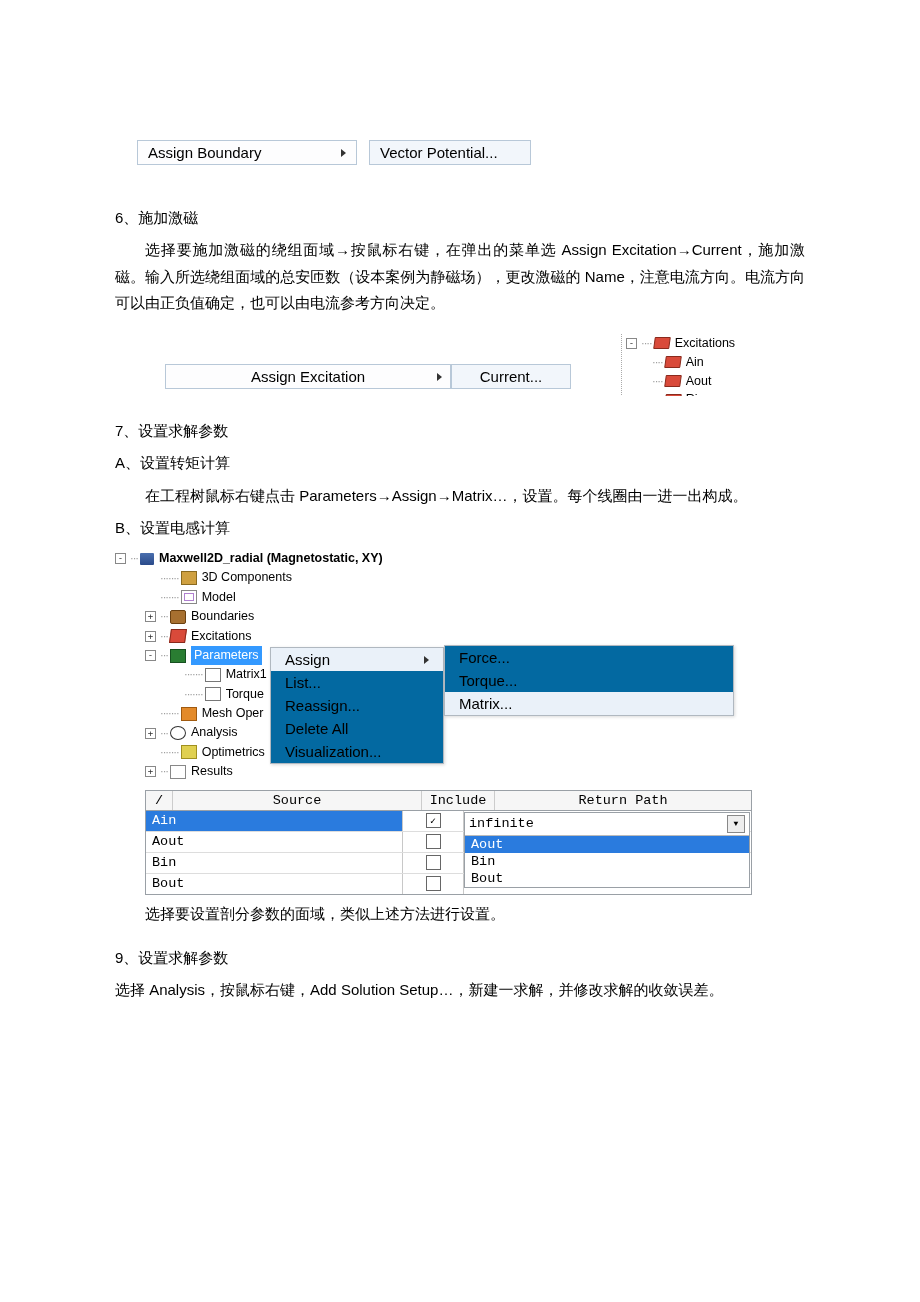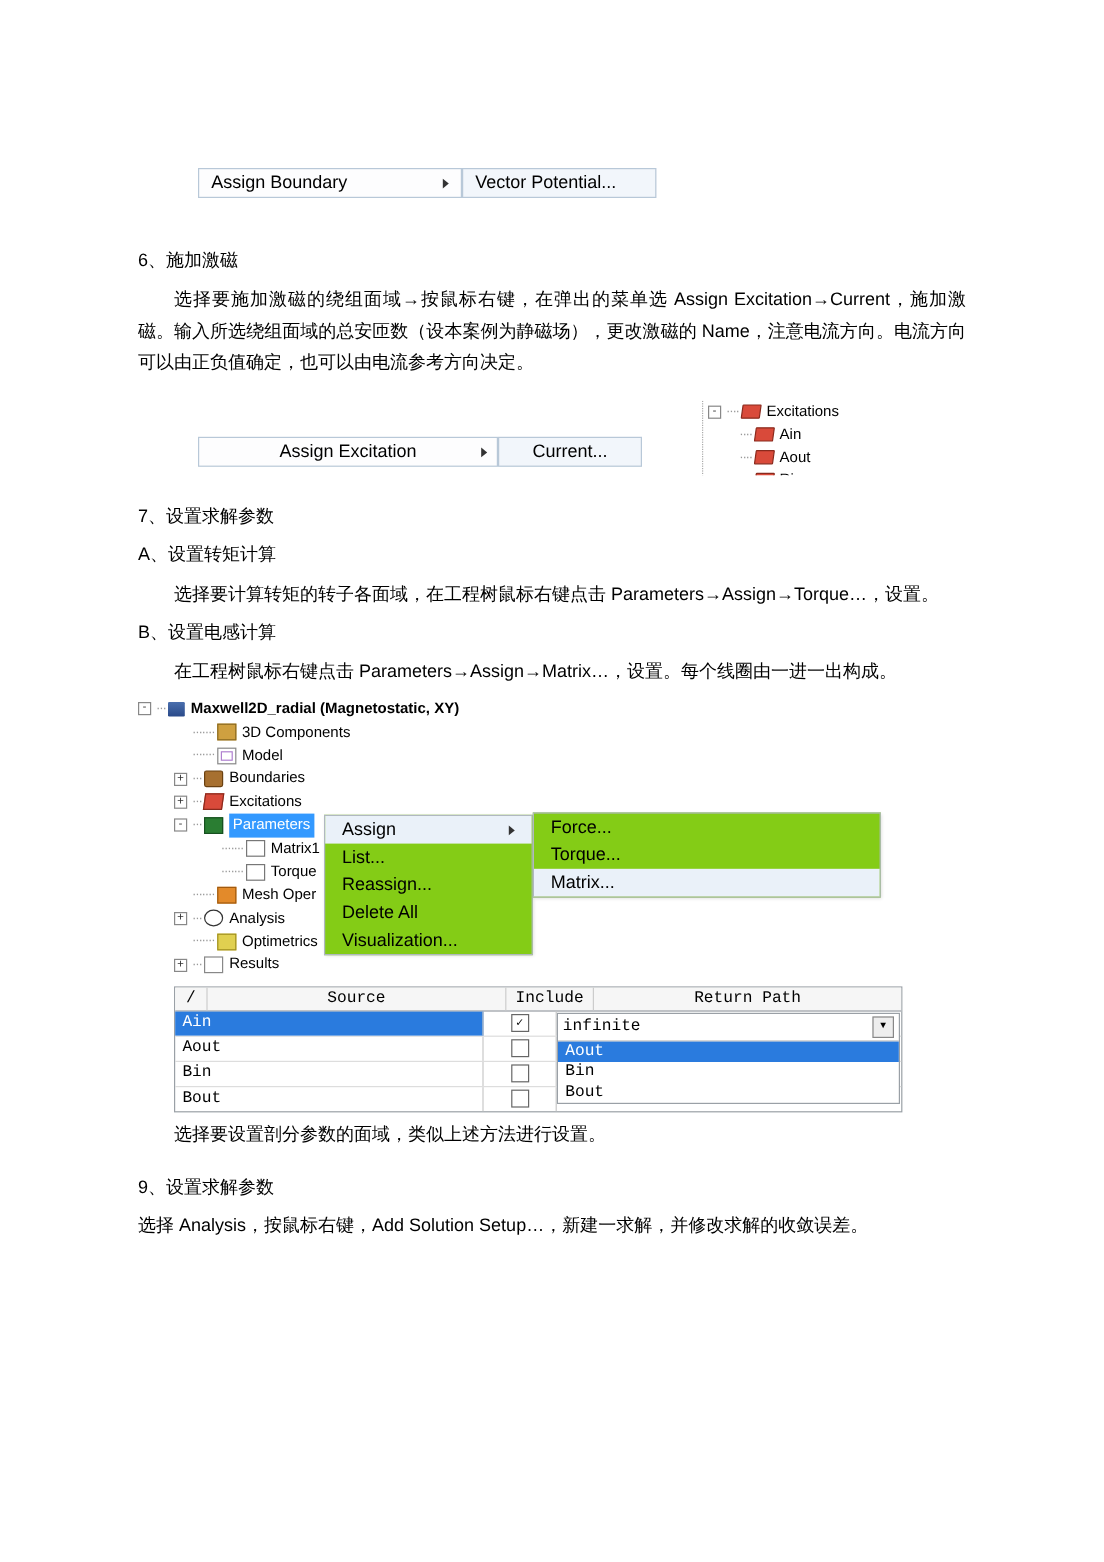--- a/index.html
+++ b/index.html
@@ -163,21 +163,21 @@
     color: #fff;
     padding: 0 3px;
   }
   .proj-tree .l0 { padding-left: 0; }
   .proj-tree .l1 { padding-left: 30px; }
   .proj-tree .l2 { padding-left: 54px; }
 
   
   .ctxmenu {
     position: absolute;
-    background: #84cc16;
+    background: #0369a1;
     border: 1px solid #b0b8c0;
     font-family: "Segoe UI", Tahoma, sans-serif;
     font-size: 15px;
     box-shadow: 1px 1px 3px rgba(0,0,0,0.15);
   }
   .ctxmenu .mitem {
     padding: 3px 14px;
     display: flex;
     justify-content: space-between;
     align-items: center;
@@ -265,37 +265,37 @@
     border-right:1px solid #ccc;
     text-align:center;
     padding:2px 0;
   }
 </style>
 </head>
 <body>
 
 <div class="page">
 
-  <div class="menu-row" style="margin-left:50px; margin-bottom:40px;">
+  <div class="menu-row" style="margin-left:22px; margin-bottom:40px;gap:12px;">
     <div class="menu-cell" style="width:220px;">
       <span>Assign Boundary</span>
       <span class="menu-arrow"></span>
     </div>
     <div class="menu-cell sub" style="width:162px;">
       <span>Vector Potential...</span>
     </div>
   </div>
 
   <div class="para section-title">6、施加激磁</div>
   <div class="para indent">选择要施加激磁的绕组面域→按鼠标右键，在弹出的菜单选 Assign Excitation→Current，施加激磁。输入所选绕组面域的总安匝数（设本案例为静磁场），更改激磁的 Name，注意电流方向。电流方向可以由正负值确定，也可以由电流参考方向决定。</div>
 
   <div class="flex-row" style="margin-top:18px;">
     <div style="flex:0 0 auto; margin-left:50px; margin-top:30px;">
       <div class="menu-row">
-        <div class="menu-cell" style="width:250px; justify-content:center; position:relative;">
+        <div class="menu-cell" style="width:286px; justify-content:center; position:relative;">
           <span>Assign Excitation</span>
           <span class="menu-arrow" style="position:absolute; right:8px;"></span>
         </div>
         <div class="menu-cell sub" style="width:120px; justify-content:center;">
           <span>Current...</span>
         </div>
       </div>
     </div>
     <div class="clip-bottom" style="flex:1; margin-left:30px; height:62px;">
       <div class="mini-tree">
@@ -319,23 +319,22 @@
           <span class="dots">····</span>
           <span class="node-icon"></span>
           <span>Rin</span>
         </div>
       </div>
     </div>
   </div>
 
   <div class="para" style="margin-top:22px;">7、设置求解参数</div>
   <div class="para">A、设置转矩计算</div>
-  <div class="para indent">选择要计算转矩的转子各面域，在工程树鼠标右键点击 Parameters→Assign→Torque…，设置。</div>
+  <div class="para indent">在工程树鼠标右键点击 Parameters→Assign→Matrix…，设置。每个线圈由一进一出构成。</div>
   <div class="para">B、设置电感计算</div>
-  <div class="para indent">在工程树鼠标右键点击 Parameters→Assign→Matrix…，设置。每个线圈由一进一出构成。</div>
 
   <div class="proj-panel">
     <div class="proj-tree">
       <div class="trow l0">
         <span class="box">-</span>
         <span class="dots2">···</span>
         <span class="ic m2d"></span>
         <span class="lbl bold">Maxwell2D_radial (Magnetostatic, XY)</span>
       </div>
       <div class="trow l1">

